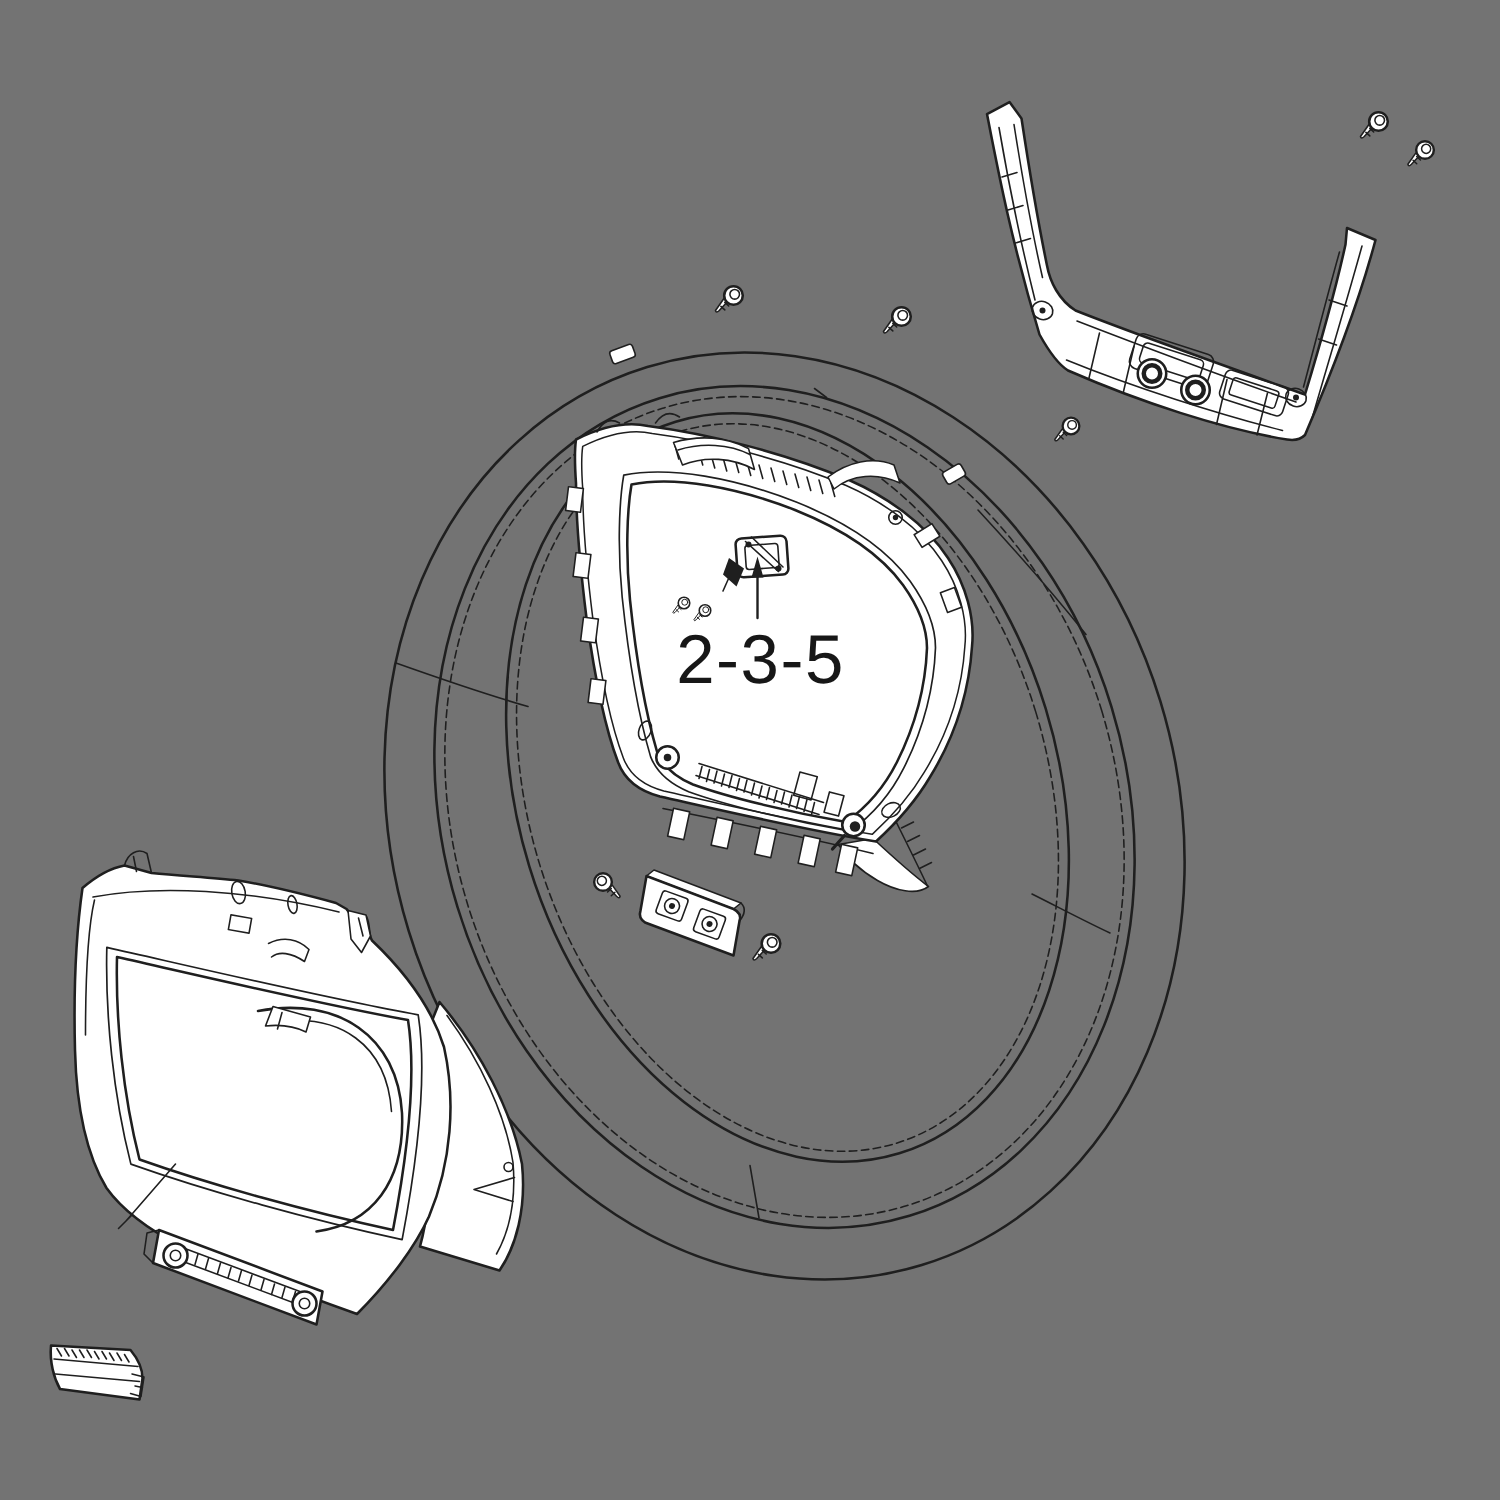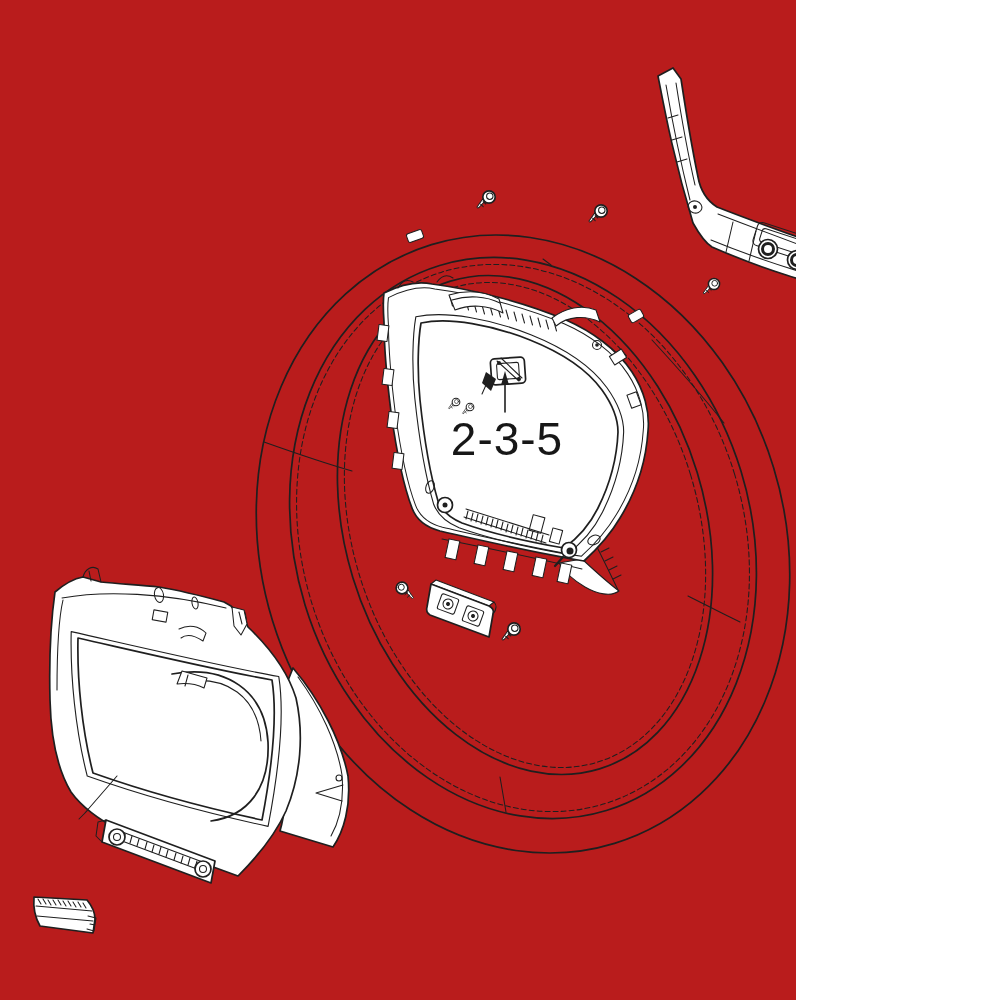--- a/index.html
+++ b/index.html
@@ -1,17 +1,17 @@
 <!DOCTYPE html>
 <html><head>
 <meta charset="utf-8">
 <style>
   html,body{margin:0;padding:0;background:#ffffff;}
   body{width:1000px;height:1000px;font-family:"Liberation Sans",sans-serif;}
-  .stage{position:relative;width:796px;height:1000px;background:#b91c1c;overflow:hidden;}
+  .stage{position:relative;width:1000px;height:1000px;background:#737373;overflow:hidden;}
   svg{display:block;}
   .ln{fill:none;stroke:#1f1f1f;stroke-width:1.7;stroke-linecap:round;stroke-linejoin:round;}
   .ln2{fill:none;stroke:#1f1f1f;stroke-width:1.05;stroke-linecap:round;stroke-linejoin:round;}
   .fw{fill:#ffffff;}
   .dk{fill:#1f1f1f;stroke:none;}
   .dash{stroke-dasharray:5 3;}
   .callout-label{font-family:"Liberation Sans",sans-serif;font-size:46px;fill:#171717;letter-spacing:1px;}
 </style>
 </head>
 <body>

